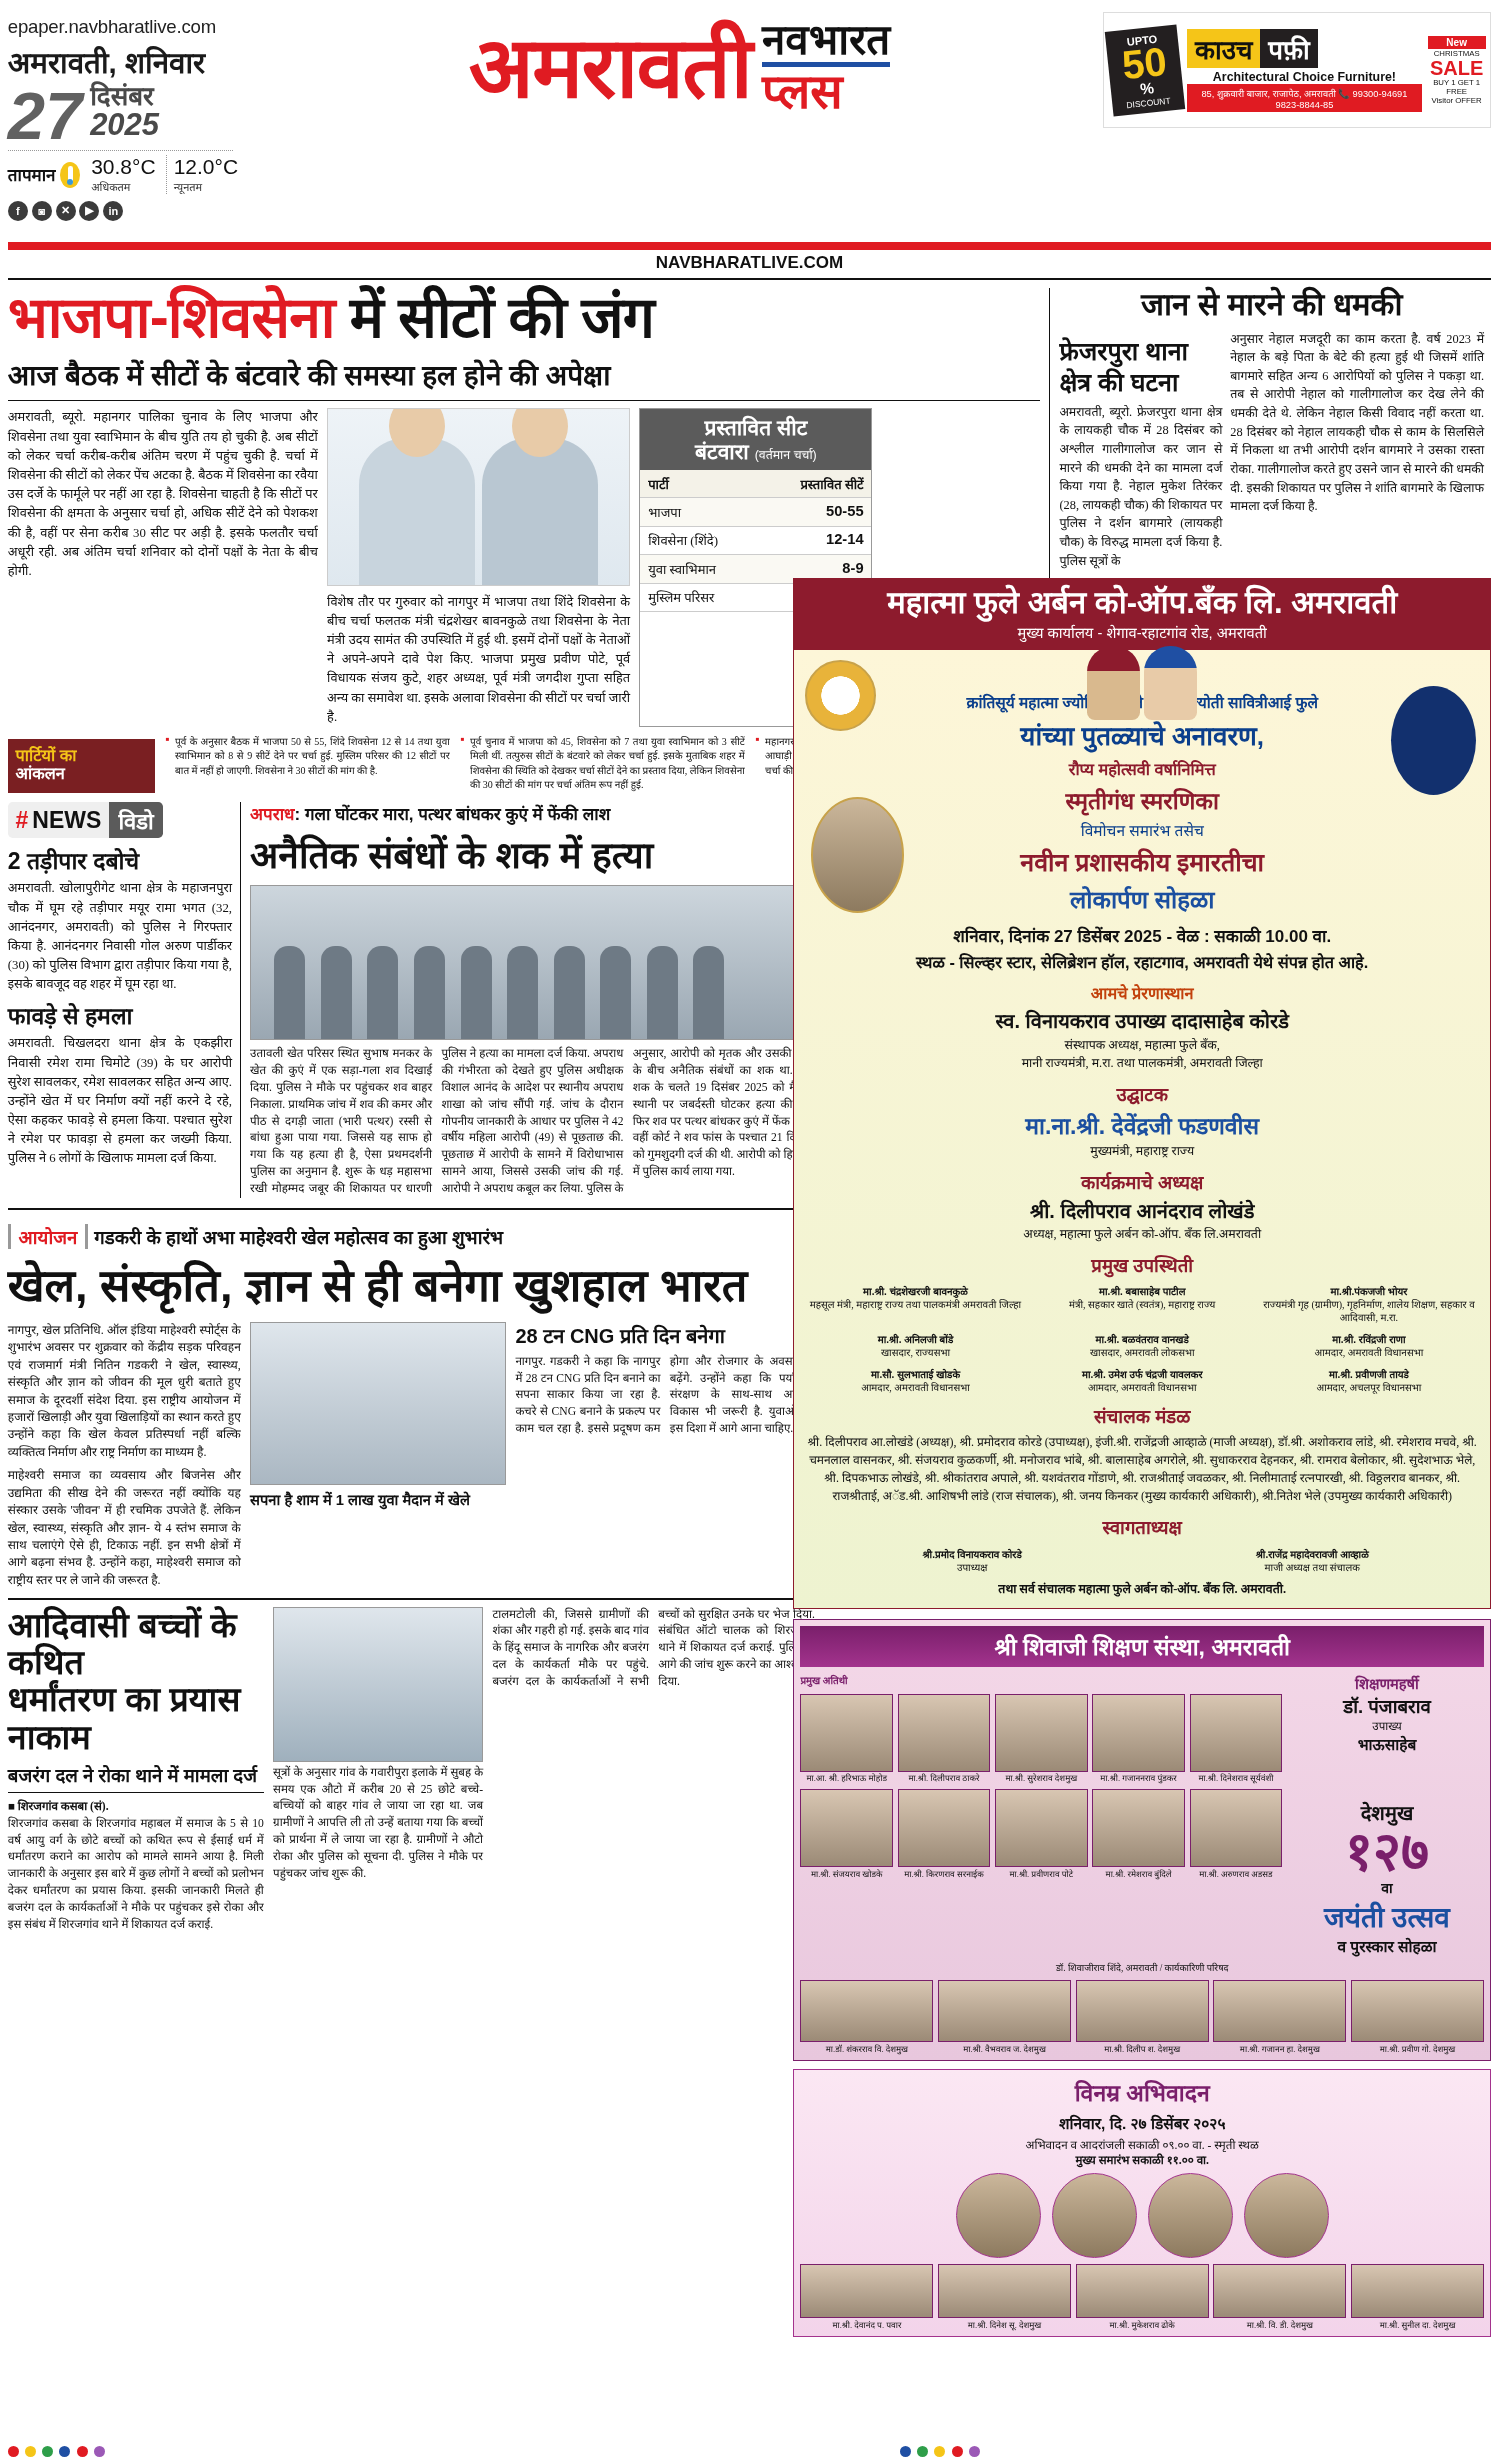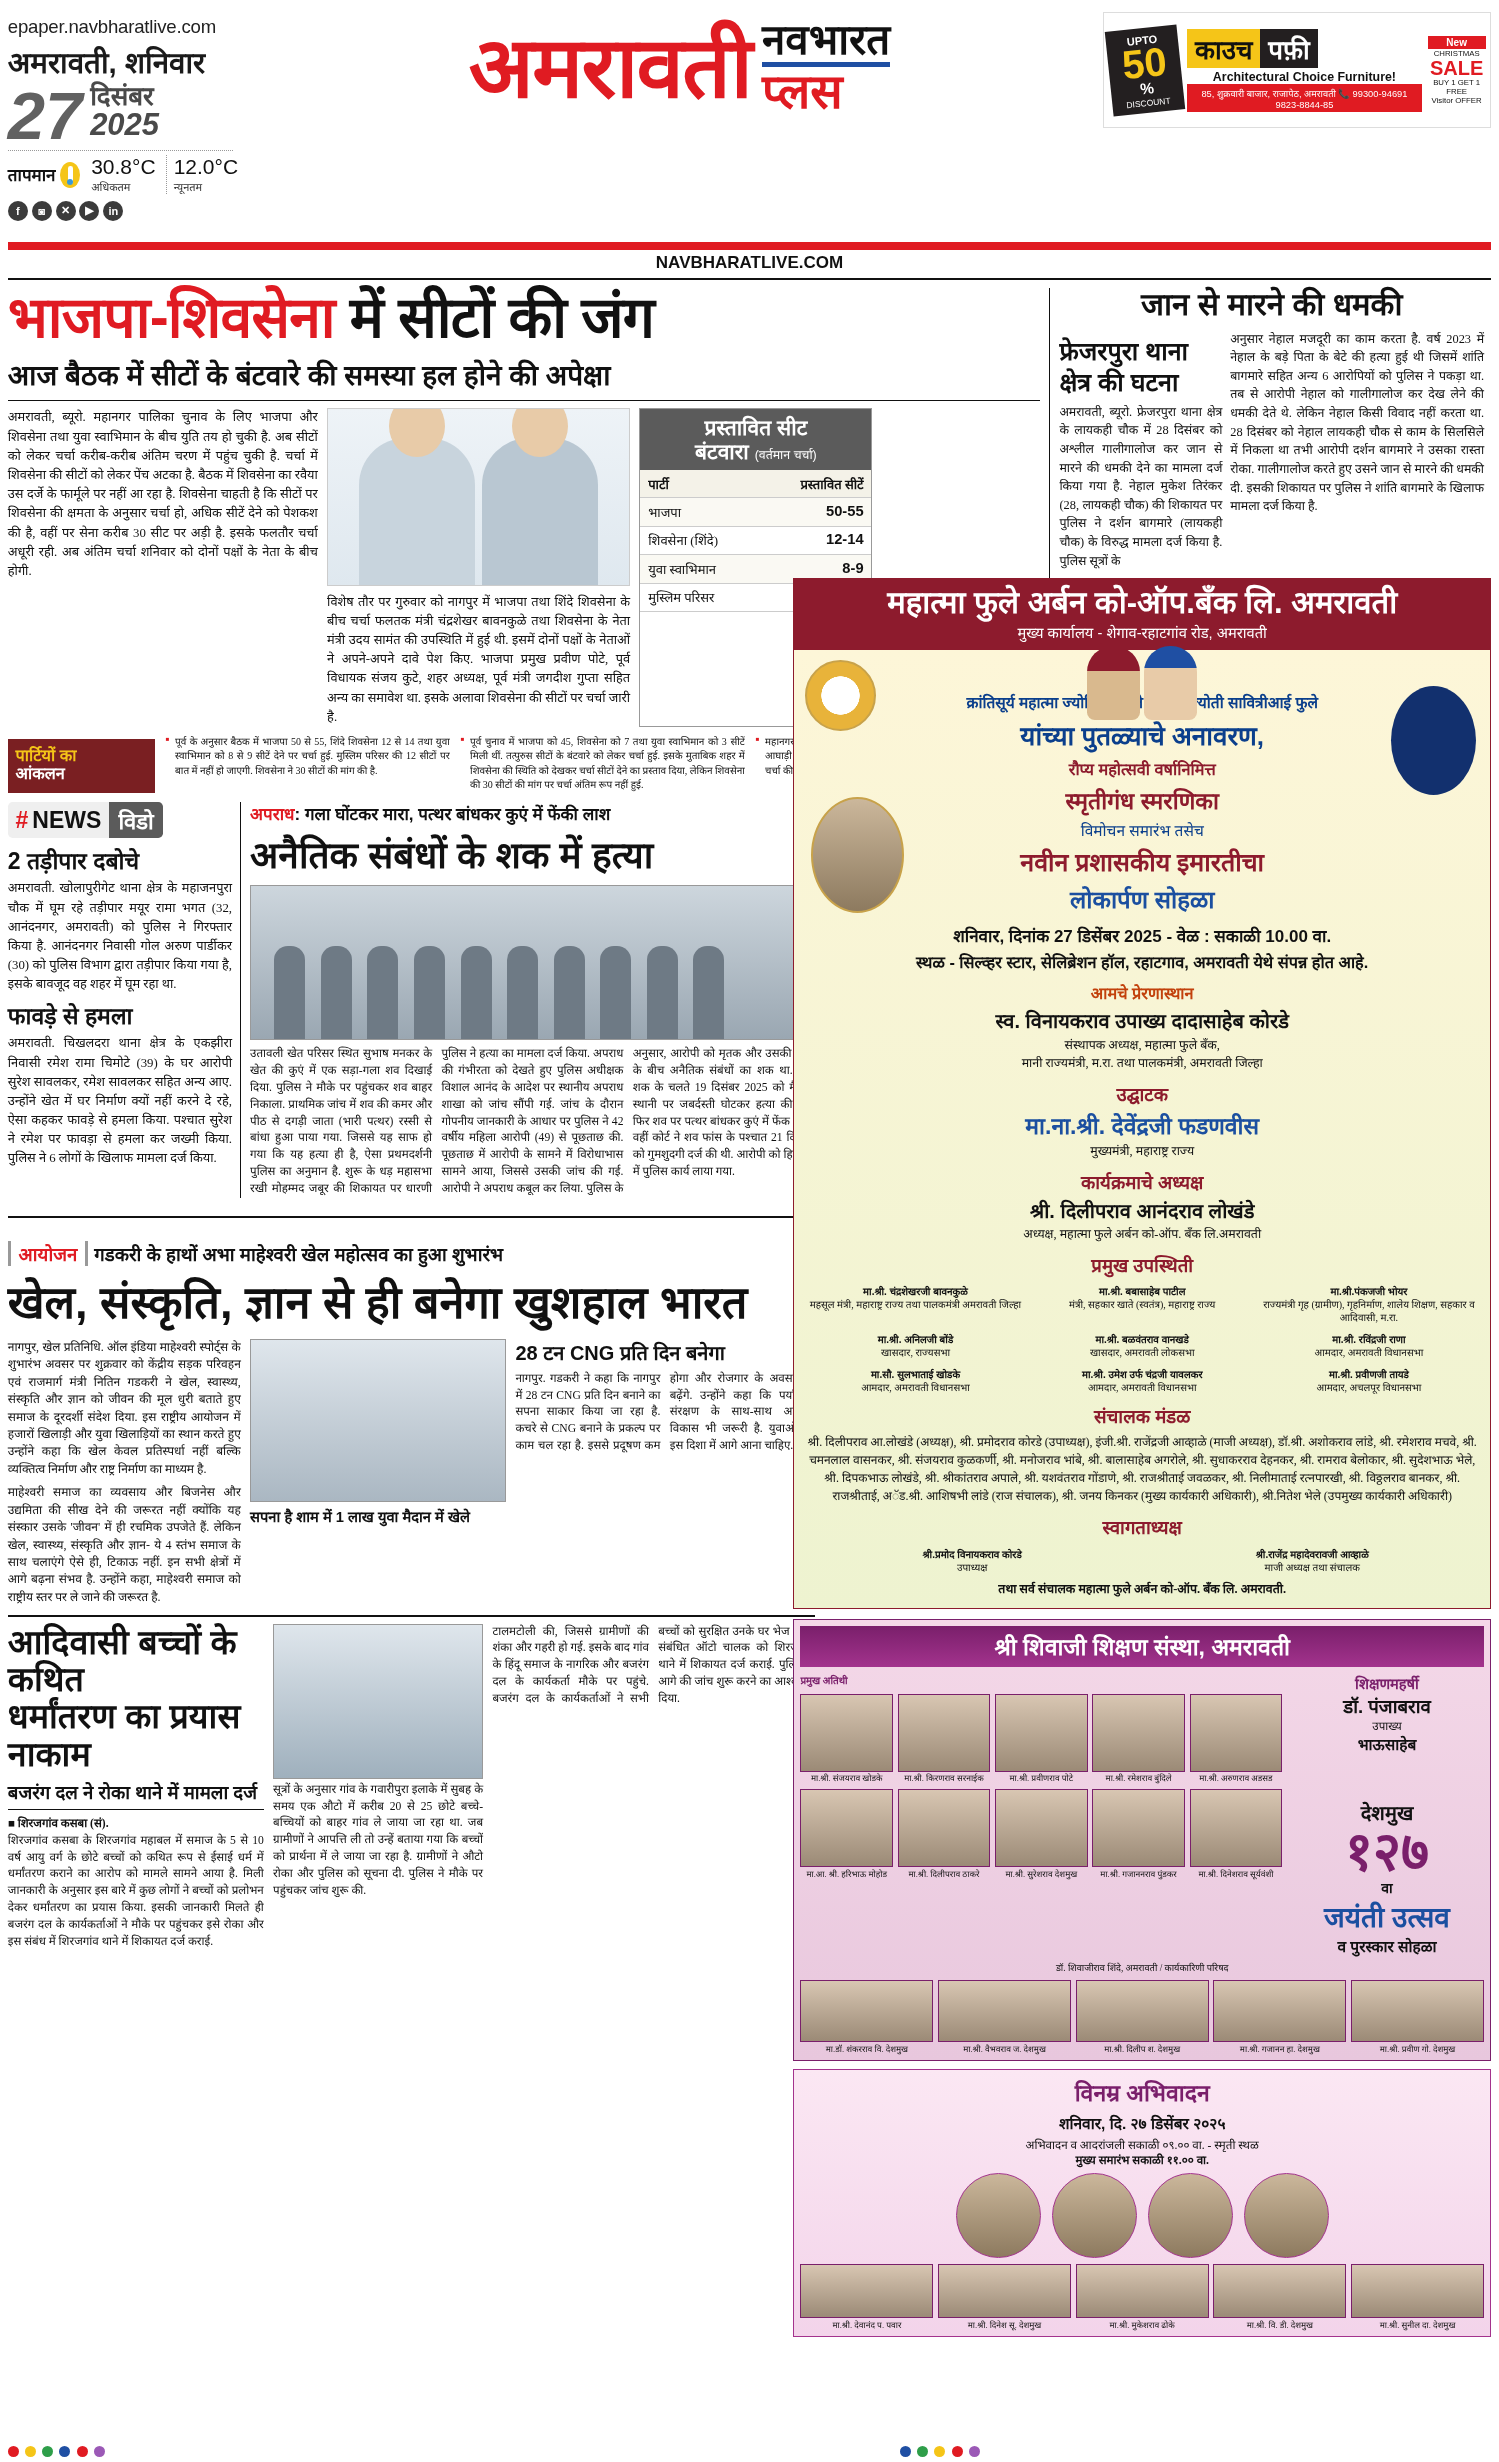--- a/index.html
+++ b/index.html
@@ -116,21 +116,21 @@
 
   .crime-col { flex:1; }
   .crime-kicker { font-family:"Liberation Sans",sans-serif; font-size:17px; font-weight:bold; }
   .crime-kicker .r { color:#e01b22; }
   .crime-h { font-family:"Liberation Sans",sans-serif; font-weight:bold; font-size:37px; margin:3.1px 0 6.2px; }
   .crime-photo { width:100%; height:155px; background:linear-gradient(#cdd6dd,#9aa7b2); border:0.8px solid #999; position:relative; overflow:hidden; }
   .crime-photo .p { position:absolute; bottom:0; width:31px; height:93px; background:#6e7a85; border-radius:14px 14px 0 0;}
   .crime-body { column-count:3; column-gap:9.3px; font-size:11.6px; line-height:1.45; text-align:justify; margin-top:6.2px; }
 
   
-  .sportsrow { margin-top:18px; border-top:2.3px solid #111; padding-top:23px; }
+  .sportsrow { margin-top:10px; border-top:2.3px solid #111; padding-top:14px; }
   .aayojan { display:flex; align-items:center; gap:6.2px; font-family:"Liberation Sans",sans-serif; font-weight:bold; font-size:18.6px; }
   .aayojan .tag { color:#e01b22; border-left:3.1px solid #999; border-right:3.1px solid #999; padding:0 7.8px; }
   .sports-h { font-family:"Liberation Sans",sans-serif; font-weight:bold; font-size:45px; margin:4.7px 0 7.8px; }
   .sports-body { display:flex; gap:9.3px; }
   .sp-col { width:233px; font-size:12px; line-height:1.45; text-align:justify; }
   .sp-photo { width:256px; }
   .sp-img { width:100%; height:163px; background:linear-gradient(#dfe6ec,#aab7c2); border:0.8px solid #999; }
   .sp-cap { font-family:"Liberation Sans",sans-serif; font-weight:bold; font-size:14.7px; margin-top:3.9px; }
   .sp-side { flex:1; }
   .cng-h { font-family:"Liberation Sans",sans-serif; font-weight:bold; font-size:20px; margin-bottom:4.7px; }
@@ -531,59 +531,59 @@
     </div>
 
     <div class="shivajiad">
       <div class="sa-head">श्री शिवाजी शिक्षण संस्था, अमरावती</div>
       <div style="display:flex;gap:7.8px;margin-top:6.2px;">
         <div style="flex:1;">
           <div style="font-size:10px;font-weight:bold;color:#7a1f6b;">प्रमुख अतिथी</div>
           <div class="sa-grid">
             <div class="sa-cell">
                 <div class="sa-face"></div>
+                <div class="sa-nm">मा.आ. श्री. हरिभाऊ मोहोड</div>
+              </div>
+            <div class="sa-cell">
+                <div class="sa-face"></div>
+                <div class="sa-nm">मा.श्री. दिलीपराव ठाकरे</div>
+              </div>
+            <div class="sa-cell">
+                <div class="sa-face"></div>
+                <div class="sa-nm">मा.श्री. सुरेशराव देशमुख</div>
+              </div>
+            <div class="sa-cell">
+                <div class="sa-face"></div>
+                <div class="sa-nm">मा.श्री. गजाननराव पुंडकर</div>
+              </div>
+            <div class="sa-cell">
+                <div class="sa-face"></div>
+                <div class="sa-nm">मा.श्री. दिनेशराव सूर्यवंशी</div>
+              </div>
+          </div>
+          <div class="sa-grid">
+            <div class="sa-cell">
+                <div class="sa-face"></div>
                 <div class="sa-nm">मा.श्री. संजयराव खोडके</div>
               </div>
             <div class="sa-cell">
                 <div class="sa-face"></div>
                 <div class="sa-nm">मा.श्री. किरणराव सरनाईक</div>
               </div>
             <div class="sa-cell">
                 <div class="sa-face"></div>
                 <div class="sa-nm">मा.श्री. प्रवीणराव पोटे</div>
               </div>
             <div class="sa-cell">
                 <div class="sa-face"></div>
                 <div class="sa-nm">मा.श्री. रमेशराव बुंदिले</div>
               </div>
             <div class="sa-cell">
                 <div class="sa-face"></div>
                 <div class="sa-nm">मा.श्री. अरुणराव अडसड</div>
-              </div>
-          </div>
-          <div class="sa-grid">
-            <div class="sa-cell">
-                <div class="sa-face"></div>
-                <div class="sa-nm">मा.आ. श्री. हरिभाऊ मोहोड</div>
-              </div>
-            <div class="sa-cell">
-                <div class="sa-face"></div>
-                <div class="sa-nm">मा.श्री. दिलीपराव ठाकरे</div>
-              </div>
-            <div class="sa-cell">
-                <div class="sa-face"></div>
-                <div class="sa-nm">मा.श्री. सुरेशराव देशमुख</div>
-              </div>
-            <div class="sa-cell">
-                <div class="sa-face"></div>
-                <div class="sa-nm">मा.श्री. गजाननराव पुंडकर</div>
-              </div>
-            <div class="sa-cell">
-                <div class="sa-face"></div>
-                <div class="sa-nm">मा.श्री. दिनेशराव सूर्यवंशी</div>
               </div>
           </div>
         </div>
         <div class="sa-right">
           <div style="font-family:'Liberation Sans',sans-serif;font-weight:bold;font-size:14.7px;color:#7a1f6b;">शिक्षणमहर्षी</div>
           <div style="font-family:'Liberation Sans',sans-serif;font-weight:bold;font-size:18.6px;">डॉ. पंजाबराव</div>
           <div style="font-size:11.6px;">उपाख्य</div>
           <div style="font-family:'Liberation Sans',sans-serif;font-weight:bold;font-size:15.5px;">भाऊसाहेब</div>
           <div style="font-family:'Liberation Sans',sans-serif;font-weight:bold;font-size:20px;margin-top:44px;">देशमुख</div>
           <div class="sa-127">१२७</div>

